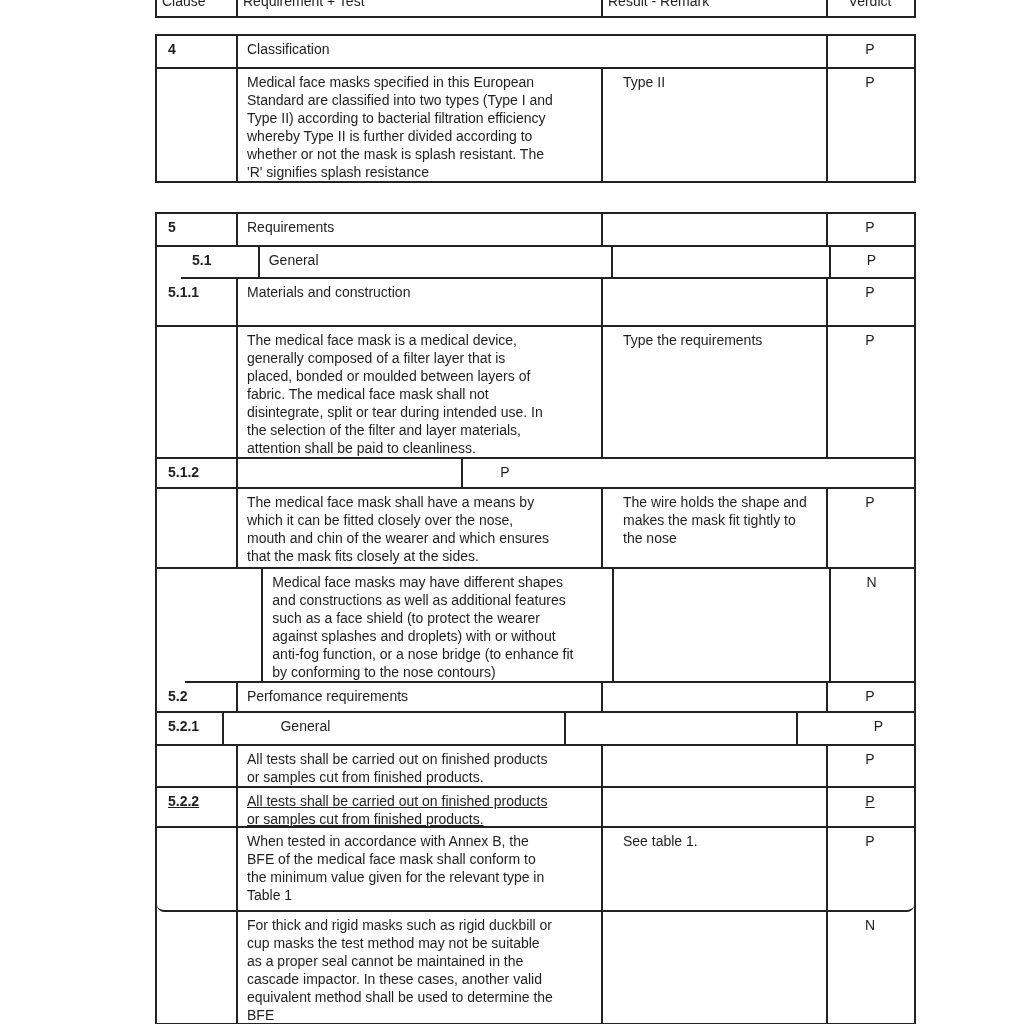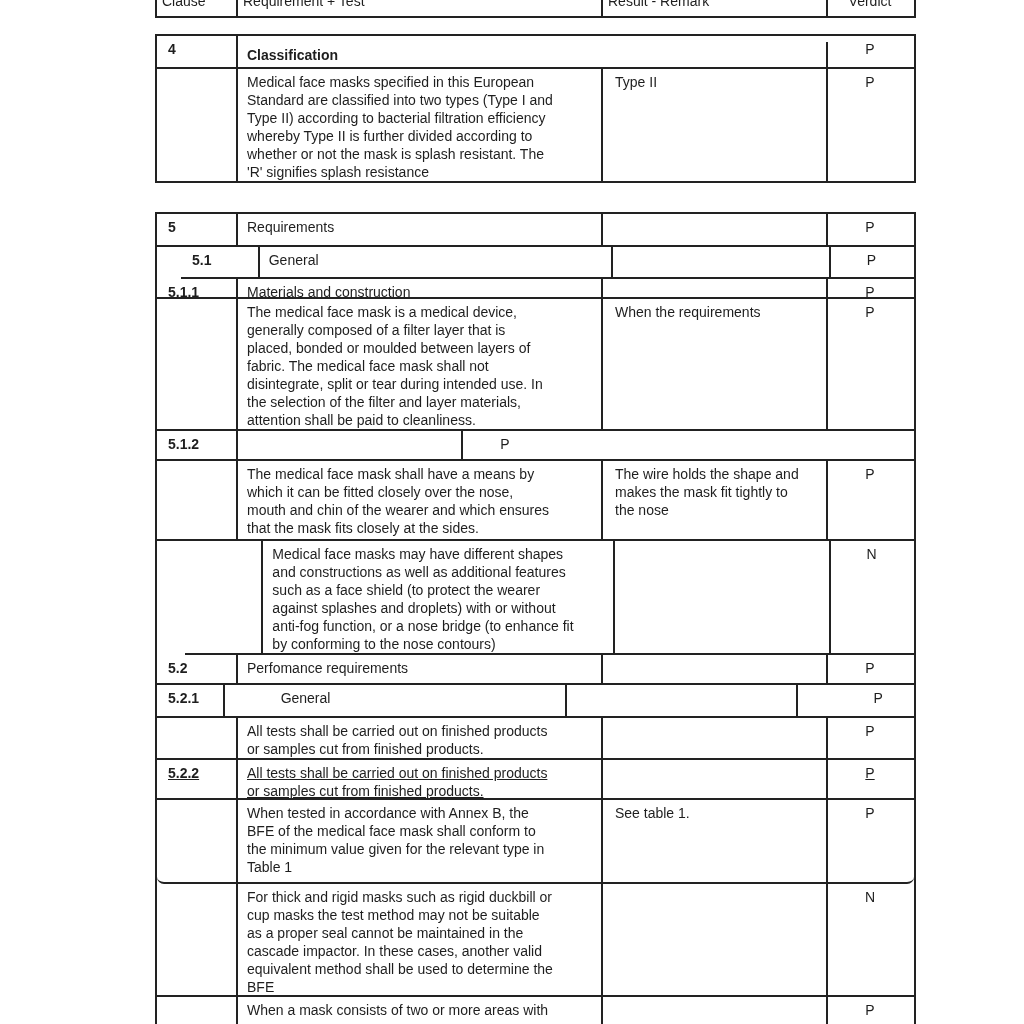--- a/index.html
+++ b/index.html
@@ -10,24 +10,24 @@
     font-size:14px; line-height:18px; color:#1e1e1e;
   }
   .tbl {
     position:absolute; left:155px; width:761px; box-sizing:border-box;
     border-left:2px solid #222; border-right:2px solid #222; border-top:2px solid #222;
   }
   .row { display:flex; box-sizing:border-box; border-bottom:2px solid #222; overflow:hidden; }
   .cell { box-sizing:border-box; padding-top:4px; white-space:pre; overflow:hidden; }
   .c1 { width:81px;  padding-left:11px; border-right:2px solid #222; font-weight:bold; }
   .c2 { width:365px; padding-left:9px;  border-right:2px solid #222; }
-  .c3 { width:225px; padding-left:12px;  border-right:2px solid #222; }
+  .c3 { width:225px; padding-left:20px;  border-right:2px solid #222; }
   .c4 { width:86px;  text-align:center; padding-right:2px; }
   .c23 { width:590px; padding-left:9px; border-right:2px solid #222; }
-  .bold { font-weight:bold;margin-top:6px; }
+  .bold { font-weight:normal; }
   .hdr .cell { padding-left:5px; font-weight:normal; }
   .hdr .c4 { padding-left:0; }
 </style>
 </head>
 <body>
 
 <div class="tbl hdr" style="top:-14px;">
   <div class="row" style="height:30px;">
     <div class="cell c1">Clause</div>
     <div class="cell c2">Requirement + Test</div>
@@ -61,36 +61,36 @@
     <div class="cell c2">Requirements</div>
     <div class="cell c3"></div>
     <div class="cell c4">P</div>
   </div>
   <div class="row" style="height:32px;margin-left:24px;">
     <div class="cell c1">5.1</div>
     <div class="cell c2">General</div>
     <div class="cell c3"></div>
     <div class="cell c4">P</div>
   </div>
-  <div class="row" style="height:20px;justify-content:space-between;">
+  <div class="row" style="height:48px;justify-content:space-between;">
     <div class="cell c1">5.1.1</div>
     <div class="cell c2">Materials and construction</div>
     <div class="cell c3"></div>
     <div class="cell c4">P</div>
   </div>
   <div class="row" style="height:132px;">
     <div class="cell c1"></div>
     <div class="cell c2">The medical face mask is a medical device,
 generally composed of a filter layer that is
 placed, bonded or moulded between layers of
 fabric. The medical face mask shall not
 disintegrate, split or tear during intended use. In
 the selection of the filter and layer materials,
 attention shall be paid to cleanliness.</div>
-    <div class="cell c3">When the requirements</div>
+    <div class="cell c3">Type the requirements</div>
     <div class="cell c4">P</div>
   </div>
   <div class="row" style="height:30px;">
     <div class="cell c1">5.1.2</div>
     <div class="cell c3"></div>
     <div class="cell c4">P</div>
   </div>
   <div class="row" style="height:80px;">
     <div class="cell c1"></div>
     <div class="cell c2">The medical face mask shall have a means by

